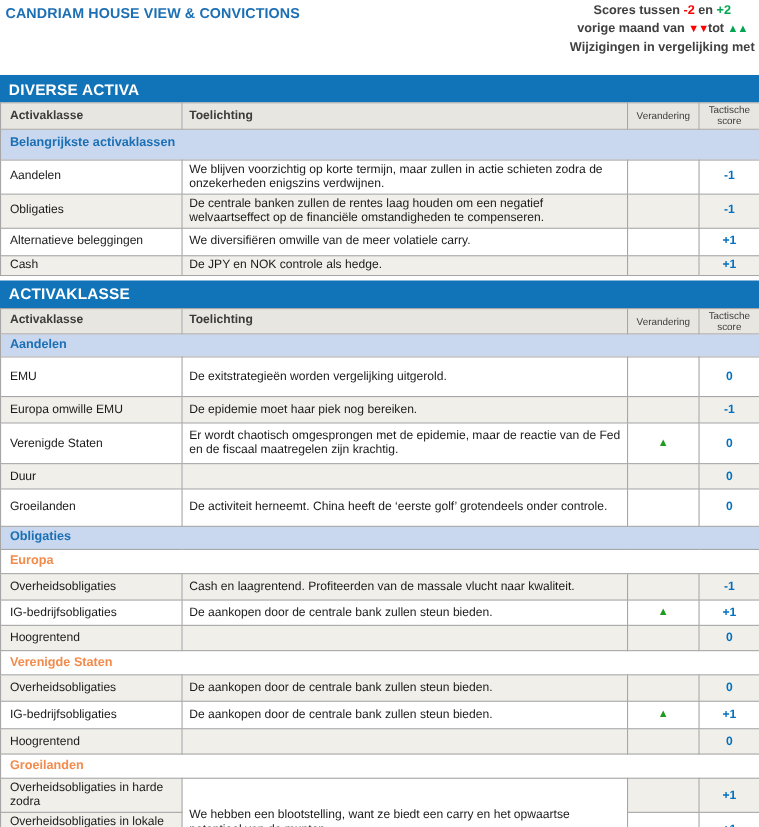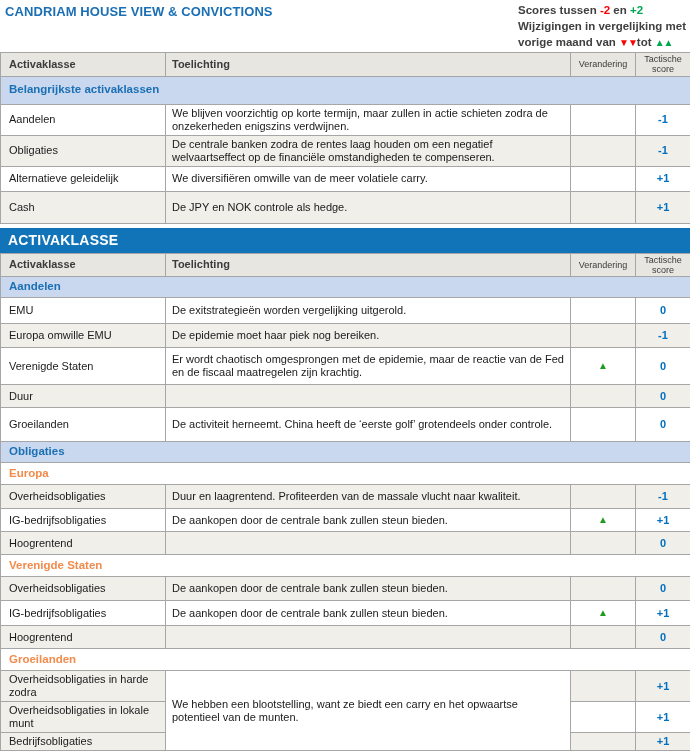--- a/index.html
+++ b/index.html
@@ -6,29 +6,29 @@
   html, body { margin: 0; padding: 0; }
   body {
     width: 690px;
     background: #ffffff;
     font-family: "Liberation Sans", sans-serif;
     color: #1a1a1a;
   }
   .page { width: 690px; }
 
   
-  .top-header { position: relative; height: 52px; background: #fff; }
+  .top-header { position: relative; height: 68px; background: #fff; }
   .page-title {
     position: absolute; left: 5px; top: 4px;
     font-size: 13px; font-weight: bold; color: #1b6fb5;
     letter-spacing: 0.1px;
   }
   .legend {
     position: absolute; right: 4px; top: 2px;
-    text-align: left; font-size: 11.5px; font-weight: bold;
+    text-align: center; font-size: 11.5px; font-weight: bold;
     color: #404040; line-height: 16px;
   }
   .legend .red { color: #fe0000; }
   .legend .green { color: #00a651; }
   .legend .tri { font-size: 10px; letter-spacing: -1px; }
 
   
   .section-bar {
     height: 25px; background: #1173b8; color: #ffffff;
     font-size: 14px; font-weight: bold; letter-spacing: 0.2px;
@@ -74,25 +74,26 @@
 </style>
 </head>
 <body>
 
 <div class="page">
 
   <div class="top-header">
     <div class="page-title">CANDRIAM HOUSE VIEW &amp; CONVICTIONS</div>
     <div class="legend">
       <div><span>Scores tussen </span><span class="red">-2</span><span> en </span><span class="green">+2</span></div>
+      <div><span>vorige maand van </span><span class="red tri">▼▼</span><span>tot </span><span class="green tri">▲▲</span></div>
       <div>Wijzigingen in vergelijking met</div>
-      <div><span>vorige maand van </span><span class="red tri">▼▼</span><span>tot </span><span class="green tri">▲▲</span></div>
     </div>
   </div>
 
+  <div class="section-bar">DIVERSE ACTIVA</div>
 
   <table>
     <colgroup>
         <col class="c1">
         <col class="c2">
         <col class="c3">
         <col class="c4">
       </colgroup>
     <tbody>
         <tr class="colhead" style="height:23px">
@@ -105,31 +106,31 @@
       <td colspan="4">Belangrijkste activaklassen</td>
     </tr>
     <tr style="height:30px">
       <td class="lbl">Aandelen</td>
       <td class="txt">We blijven voorzichtig op korte termijn, maar zullen in actie schieten zodra de onzekerheden enigszins verdwijnen.</td>
       <td class="chg"></td>
       <td class="score">-1</td>
     </tr>
     <tr class="g" style="height:30px">
       <td class="lbl">Obligaties</td>
-      <td class="txt">De centrale banken zodra de rentes laag houden om een negatief welvaartseffect op de financiële omstandigheden te compenseren.</td>
+      <td class="txt">De centrale banken zullen de rentes laag houden om een negatief welvaartseffect op de financiële omstandigheden te compenseren.</td>
       <td class="chg"></td>
       <td class="score">-1</td>
     </tr>
     <tr style="height:25px">
-      <td class="lbl">Alternatieve geleidelijk</td>
+      <td class="lbl">Alternatieve beleggingen</td>
       <td class="txt">We diversifiëren omwille van de meer volatiele carry.</td>
       <td class="chg"></td>
       <td class="score">+1</td>
     </tr>
-    <tr class="g" style="height:32px">
+    <tr class="g" style="height:18px">
       <td class="lbl">Cash</td>
       <td class="txt">De JPY en NOK controle als hedge.</td>
       <td class="chg"></td>
       <td class="score">+1</td>
     </tr>
   </tbody>
     </table>
 
   <div class="gap3"></div>
 
@@ -146,21 +147,21 @@
         <tr class="colhead" style="height:23px">
       <td class="ch-main lbl">Activaklasse</td>
       <td class="ch-main">Toelichting</td>
       <td class="ch-small">Verandering</td>
       <td class="ch-small">Tactische score</td>
     </tr>
 
     <tr class="subhead" style="height:21px">
       <td colspan="4">Aandelen</td>
     </tr>
-    <tr style="height:26px">
+    <tr style="height:36px">
       <td class="lbl">EMU</td>
       <td class="txt">De exitstrategieën worden vergelijking uitgerold.</td>
       <td class="chg"></td>
       <td class="score">0</td>
     </tr>
     <tr class="g" style="height:24px">
       <td class="lbl">Europa omwille EMU</td>
       <td class="txt">De epidemie moet haar piek nog bereiken.</td>
       <td class="chg"></td>
       <td class="score">-1</td>
@@ -186,21 +187,21 @@
 
     <tr class="subhead" style="height:21px">
       <td colspan="4">Obligaties</td>
     </tr>
 
     <tr class="regionhead" style="height:22px">
       <td colspan="4">Europa</td>
     </tr>
     <tr class="g" style="height:24px">
       <td class="lbl">Overheidsobligaties</td>
-      <td class="txt">Duur en laagrentend. Profiteerden van de massale vlucht naar kwaliteit.</td>
+      <td class="txt">Cash en laagrentend. Profiteerden van de massale vlucht naar kwaliteit.</td>
       <td class="chg"></td>
       <td class="score">-1</td>
     </tr>
     <tr style="height:23px">
       <td class="lbl">IG-bedrijfsobligaties</td>
       <td class="txt">De aankopen door de centrale bank zullen steun bieden.</td>
       <td class="chg">▲</td>
       <td class="score">+1</td>
     </tr>
     <tr class="g" style="height:23px">

